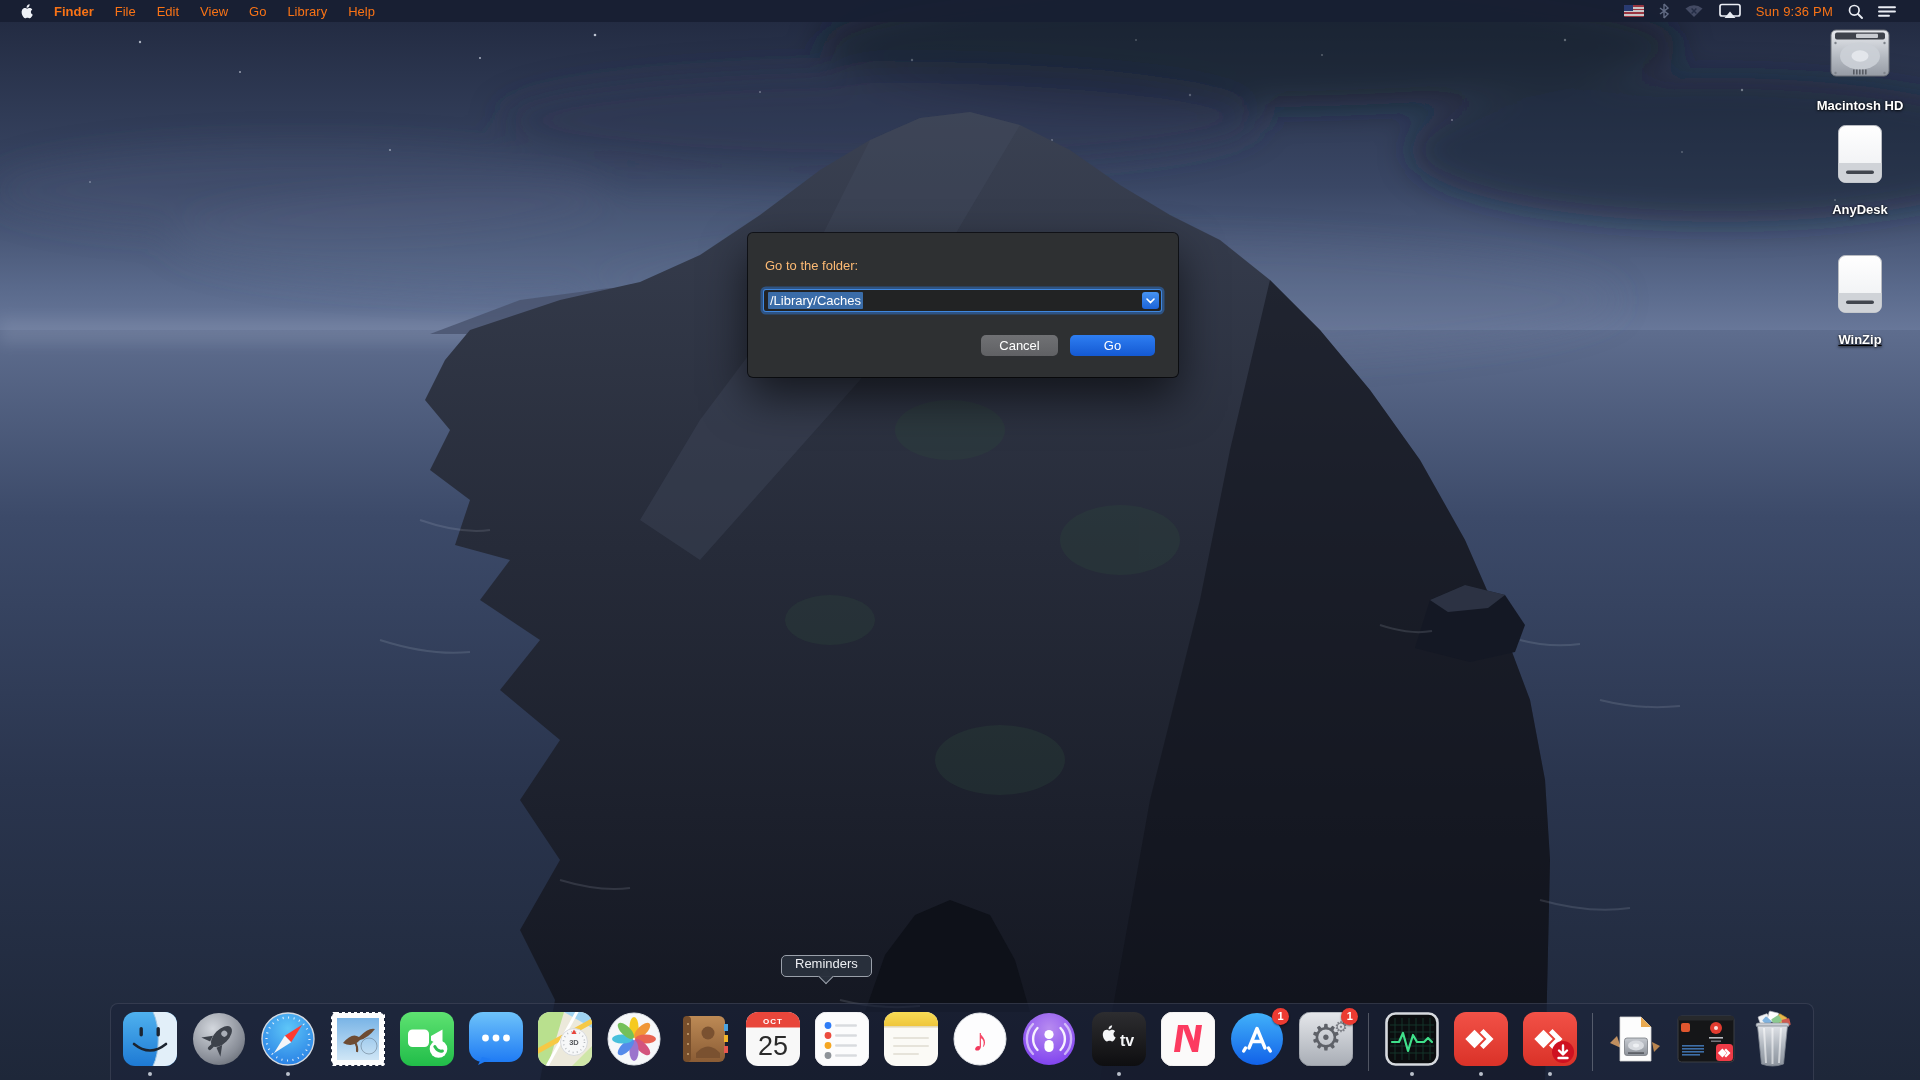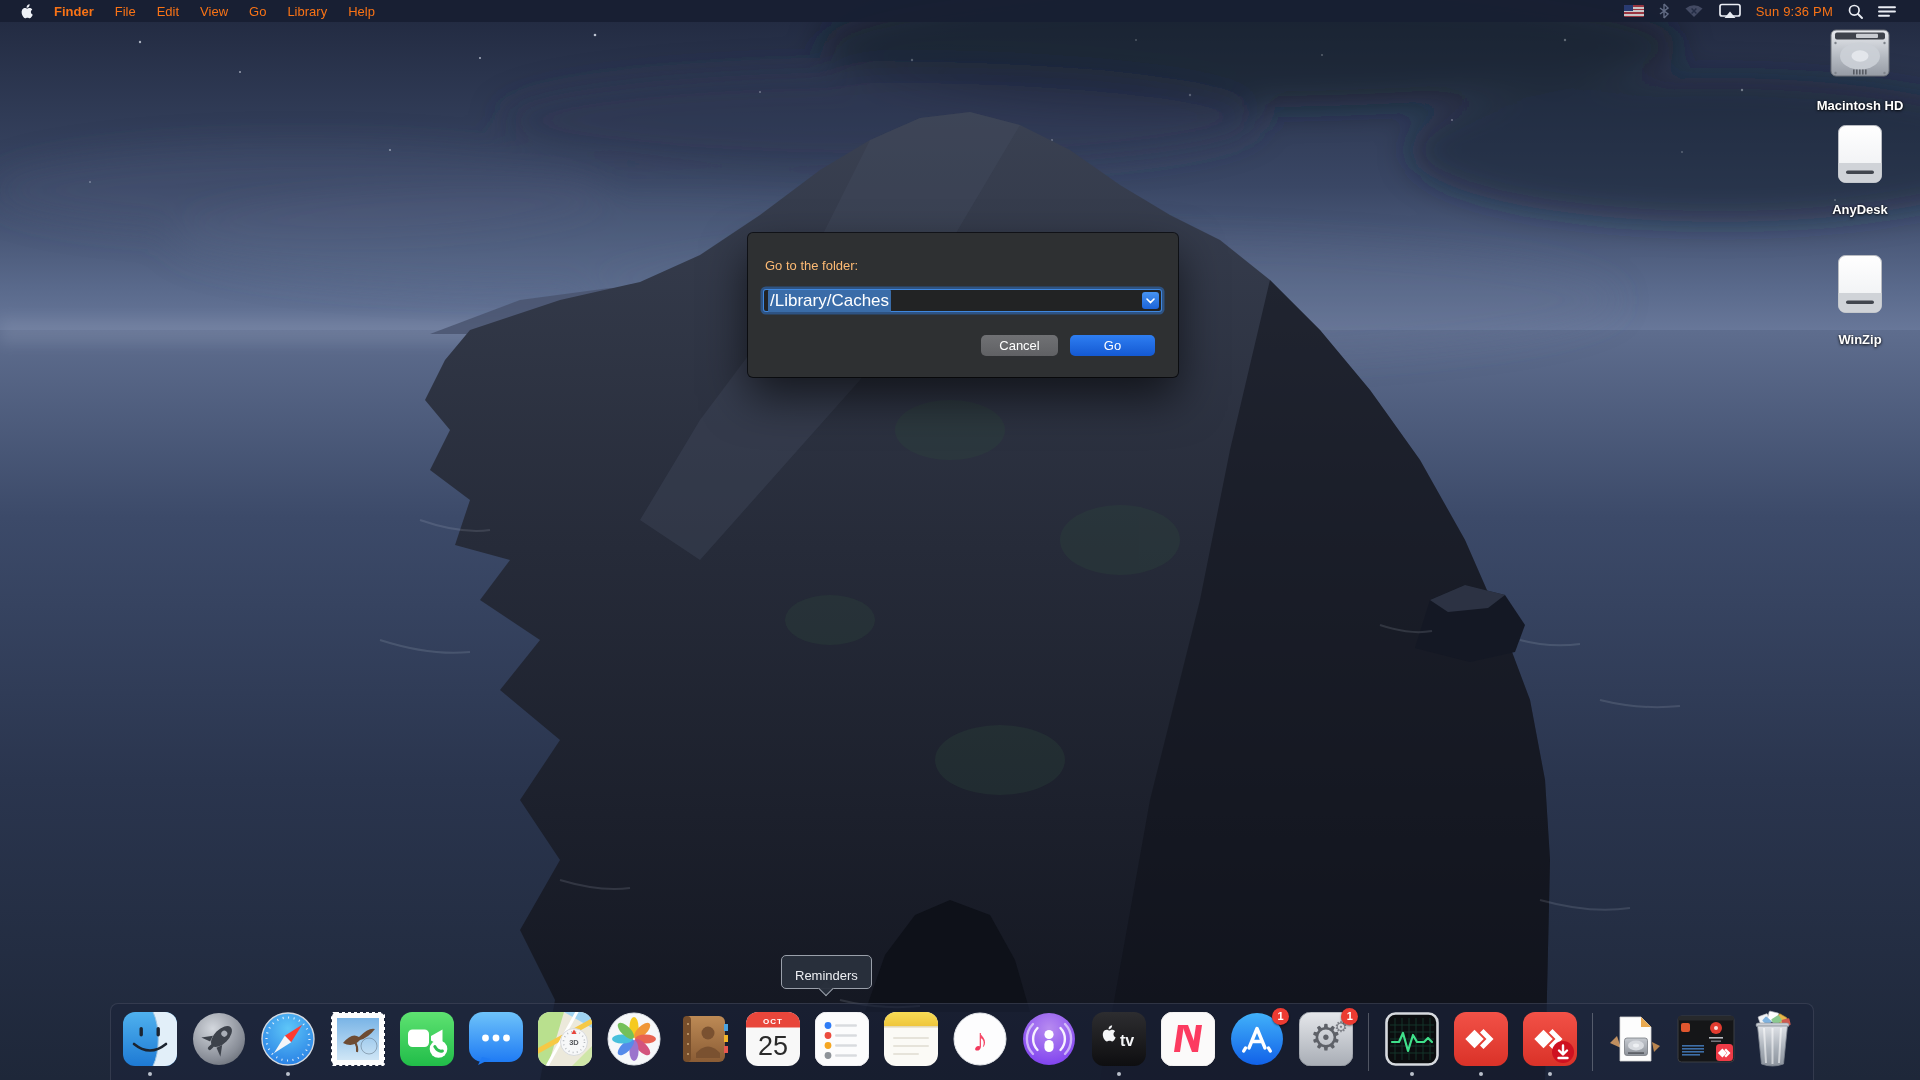--- a/index.html
+++ b/index.html
@@ -31,35 +31,35 @@
   .dialog { position:absolute; left:748px; top:233px; width:430px; height:144px;
     background:#2e3032; border-radius:5px; box-shadow:0 20px 45px rgba(0,0,0,.6), 0 0 0 1px rgba(0,0,0,.65);
     z-index:40; overflow:hidden; }
   .dlg-title { height:20px; background:linear-gradient(180deg,#45484b,#383b3d);
     border-bottom:1px solid #1e2022; color:#b9bcc0; font-size:12.5px;
     display:flex; align-items:center; justify-content:center; }
   .dlg-label { position:absolute; left:17px; top:25px; color:#fdba74; font-size:13px; }
   .combo { position:absolute; left:16px; top:57px; width:397px; height:21px;
     background:#222324; border-radius:2px; display:flex; align-items:center;
     box-shadow:0 0 0 1px #3f87de, 0 0 0 3.5px rgba(46,117,212,.5); }
-  .combo .val { margin-left:4px; font-size:17px; color:#fff;
+  .combo .val { margin-left:4px; font-size:13px; color:#fff;
     background:#3a6ca8; padding:1px 2px; border-radius:1px; }
   .combo-btn { position:absolute; right:2px; top:2px; width:17px; height:17px; border:none;
     border-radius:3px; background:linear-gradient(180deg,#4693f2,#1c64d9);
     display:flex; align-items:center; justify-content:center; cursor:default; }
   .dlg-buttons { position:absolute; right:23px; top:102px; display:flex; gap:12px; }
   .btn { min-width:77px; height:21px; border:none; border-radius:5px; color:#fff;
     font-size:13px; font-family:"Liberation Sans",sans-serif; cursor:default; }
   .btn.cancel { background:linear-gradient(180deg,#707174,#606164); }
   .btn.go { min-width:85px; background:linear-gradient(180deg,#2e7ef2,#1459d2); }
 
   
   .tooltip { position:absolute; left:781px; top:955px; z-index:30;
     background:rgba(42,48,60,.96); border:1px solid #9aa0aa; border-radius:5px;
-    color:#eceef2; font-size:13px; padding:12px 13px 5px; }
+    color:#eceef2; font-size:13px; padding:0 13px 5px; }
   .tooltip::after { content:""; position:absolute; left:50%; bottom:-6px; width:10px; height:10px;
     transform:translateX(-50%) rotate(45deg); background:rgba(42,48,60,.96);
     border-right:1px solid #9aa0aa; border-bottom:1px solid #9aa0aa; }
 
   
   .dock { position:absolute; left:110px; bottom:0; width:1704px; height:77px;
     background:rgba(28,36,58,.62); border:1px solid rgba(255,255,255,.1); border-bottom:none;
     border-radius:8px 8px 0 0; display:flex; align-items:flex-start;
     justify-content:space-between; padding:8px 12px 0; z-index:20; }
   .d-item { position:relative; width:54px; height:66px; display:flex; justify-content:center; cursor:default; }
@@ -256,21 +256,21 @@
             </linearGradient>
           </defs>
         <rect x="1.5" y="1.5" width="43" height="57" rx="7" fill="url(#ext1)" stroke="#b9bcc2"></rect>
         <path d="M1.5 39 H44.5 V51.5 a7 7 0 0 1 -7 7 H8.5 a7 7 0 0 1 -7 -7 Z" fill="#d0d3d8"></path>
         <rect x="9" y="46.5" width="28" height="3.6" rx="1.8" fill="#42464e"></rect>
       </svg>
     </div>
     <div class="lbl">AnyDesk</div>
   </div>
 
-  <div class="dicon" style="left:1812px; top:254px;">
+  <div class="dicon" style="left:1812px; top:254px;text-decoration:underline;">
     <div class="art">
       <svg width="46" height="60" viewBox="0 0 46 60">
         <rect x="1.5" y="1.5" width="43" height="57" rx="7" fill="url(#ext1)" stroke="#b9bcc2"></rect>
         <path d="M1.5 39 H44.5 V51.5 a7 7 0 0 1 -7 7 H8.5 a7 7 0 0 1 -7 -7 Z" fill="#d0d3d8"></path>
         <rect x="9" y="46.5" width="28" height="3.6" rx="1.8" fill="#42464e"></rect>
       </svg>
     </div>
     <div class="lbl">WinZip</div>
   </div>
 

